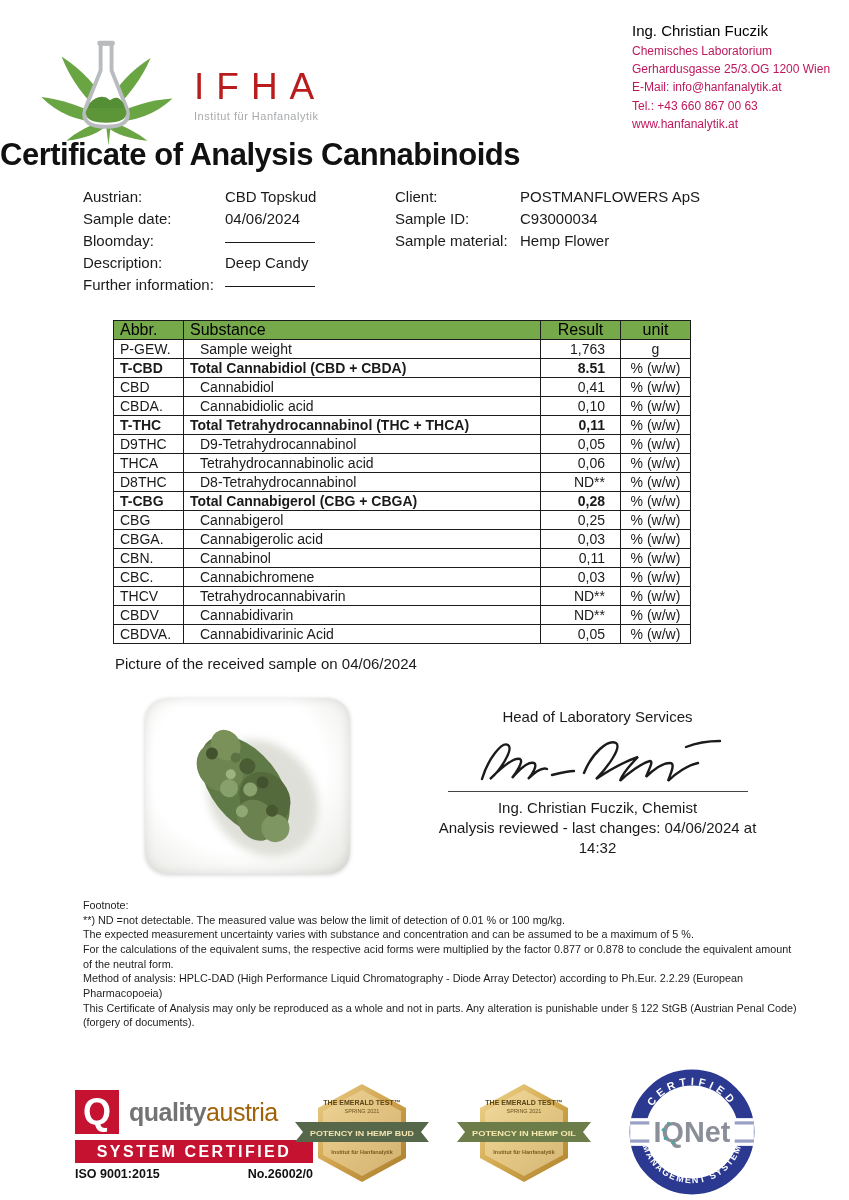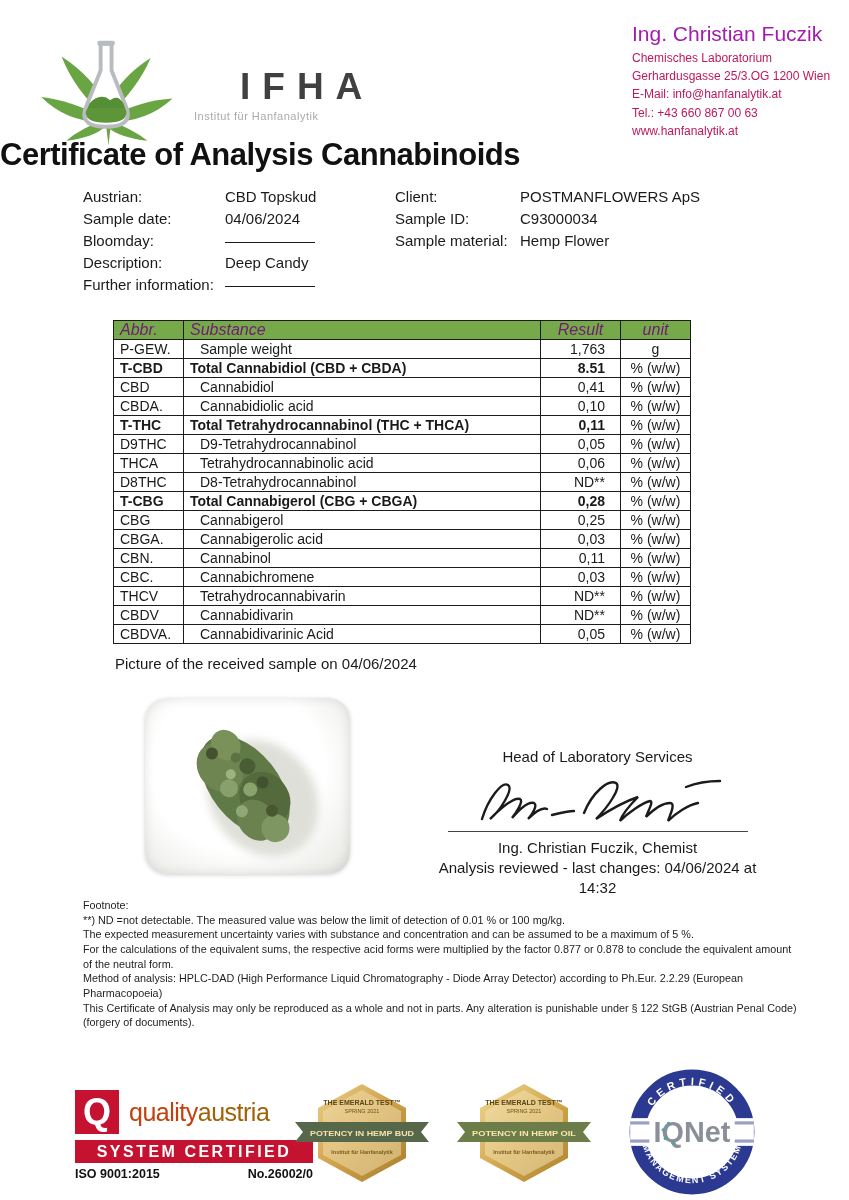--- a/index.html
+++ b/index.html
@@ -7,25 +7,25 @@
   .page {
     position:relative; width:849px; height:1200px; margin:0 auto;
     background:#ffffff; overflow:hidden;
     font-family:"Liberation Sans", sans-serif; color:#1a1a1a;
   }
 
   
   .logo-block { position:absolute; left:30px; top:22px; display:flex; align-items:center; }
   .logo-mark { width:160px; height:125px; }
   .logo-text { margin-left:4px; margin-top:18px; }
-  .logo-acronym { font-size:37px; letter-spacing:12px; color:#404040; font-weight:700;margin-left:46px; }
+  .logo-acronym { font-size:37px; letter-spacing:12px; color:#b91c1c; font-weight:400; }
   .logo-subtitle { font-size:11px; letter-spacing:0.5px; color:#a8aaac; margin-top:2px; }
 
   .contact-block { position:absolute; left:632px; top:22px; width:210px; }
-  .contact-name { font-size:21px; color:#a21caf; margin-bottom:3px; }
+  .contact-name { font-size:15px; color:#000000; margin-bottom:3px; }
   .contact-line { font-size:12px; color:#be185d; line-height:1.52; }
 
   
   .doc-title {
     position:absolute; top:137px; left:0; width:820px; text-align:left;
     font-size:31px; font-weight:700; letter-spacing:-0.5px; color:#111;
   }
 
   
   .info-left  { position:absolute; left:83px;  top:186px; }
@@ -38,22 +38,22 @@
   
   .results-table {
     position:absolute; left:113px; top:320px; width:577px;
     border-collapse:collapse; table-layout:fixed;
   }
   .results-table th, .results-table td {
     border:1.6px solid #1c1c1c; font-size:14px; padding:0 6px; height:19px;
     overflow:hidden; white-space:nowrap;
   }
   .results-table th {
-    background:#76a94a; color:#701a75; font-weight:400; font-size:16px;
-    height:14px; text-align:left;font-style:italic;
+    background:#76a94a; color:#000000; font-weight:400; font-size:16px;
+    height:14px; text-align:left;
   }
   .col-abbr { width:70px; } .col-sub { width:357px; } .col-res { width:80px; } .col-unit { width:70px; }
   th.c-res, th.c-unit { text-align:center; }
   td.c-res { text-align:right; padding-right:15px; }
   td.c-unit { text-align:center; }
   .results-table tr:not(.bold) td.c-sub { padding-left:16px; }
   .results-table tr.bold td { font-weight:700; }
   .results-table tr.bold td.c-unit { font-weight:400; }
 
   .picture-caption { position:absolute; left:115px; top:655px; font-size:15px; }
@@ -61,39 +61,39 @@
   
   .sample-photo {
     position:absolute; left:145px; top:698px; width:205px; height:176px;
     background:radial-gradient(ellipse at 45% 40%, #ffffff 55%, #ededea 85%, #dcdcd8 100%);
     border-radius:22px;
     box-shadow:0 1px 4px rgba(0,0,0,0.18), inset 0 0 12px rgba(0,0,0,0.10);
   }
   .sample-photo svg { width:100%; height:100%; }
 
   
-  .sign-block { position:absolute; left:415px; top:748px; width:365px; text-align:center; }
+  .sign-block { position:absolute; left:415px; top:708px; width:365px; text-align:center; }
   .sign-title { font-size:15px; margin-bottom:4px; }
   .sign-svg { width:300px; height:62px; display:block; margin:0 auto; }
   .sign-line { width:300px; border-top:1.3px solid #444; margin:0 auto 6px auto; }
   .sign-name, .sign-review, .sign-time { font-size:15px; line-height:20px; }
 
   
   .footnote { position:absolute; left:83px; top:898px; width:714px; }
   .footnote div { font-size:10.8px; line-height:1.36; color:#1e1e1e; }
 
   
   .qa-block { position:absolute; left:75px; top:1090px; width:238px; }
   .qa-top { display:flex; align-items:center; }
   .qa-q {
     width:44px; height:44px; background:#c41230; color:#fff; font-weight:700;
     font-size:36px; display:flex; align-items:center; justify-content:center; line-height:1;
   }
   .qa-word { margin-left:10px; font-size:25px; letter-spacing:-0.5px; }
-  .qa-word .b { font-weight:400; color:#c2410c;text-align:right; }
+  .qa-word .b { font-weight:700; color:#737373;text-align:right; }
   .qa-word .l { font-weight:400; color:#a16207; }
   .qa-bar {
     margin-top:6px; width:238px; height:23px; background:#c41230; color:#fff;
     font-weight:700; font-size:16px; letter-spacing:2.5px;
     display:flex; align-items:center; justify-content:center;
   }
   .qa-iso { display:flex; justify-content:space-between; margin-top:4px; font-size:12.5px; font-weight:700; color:#111; }
 
   .emerald { position:absolute; top:1082px; width:118px; height:105px; }
   .emerald.first { left:303px; } .emerald.second { left:465px; }

